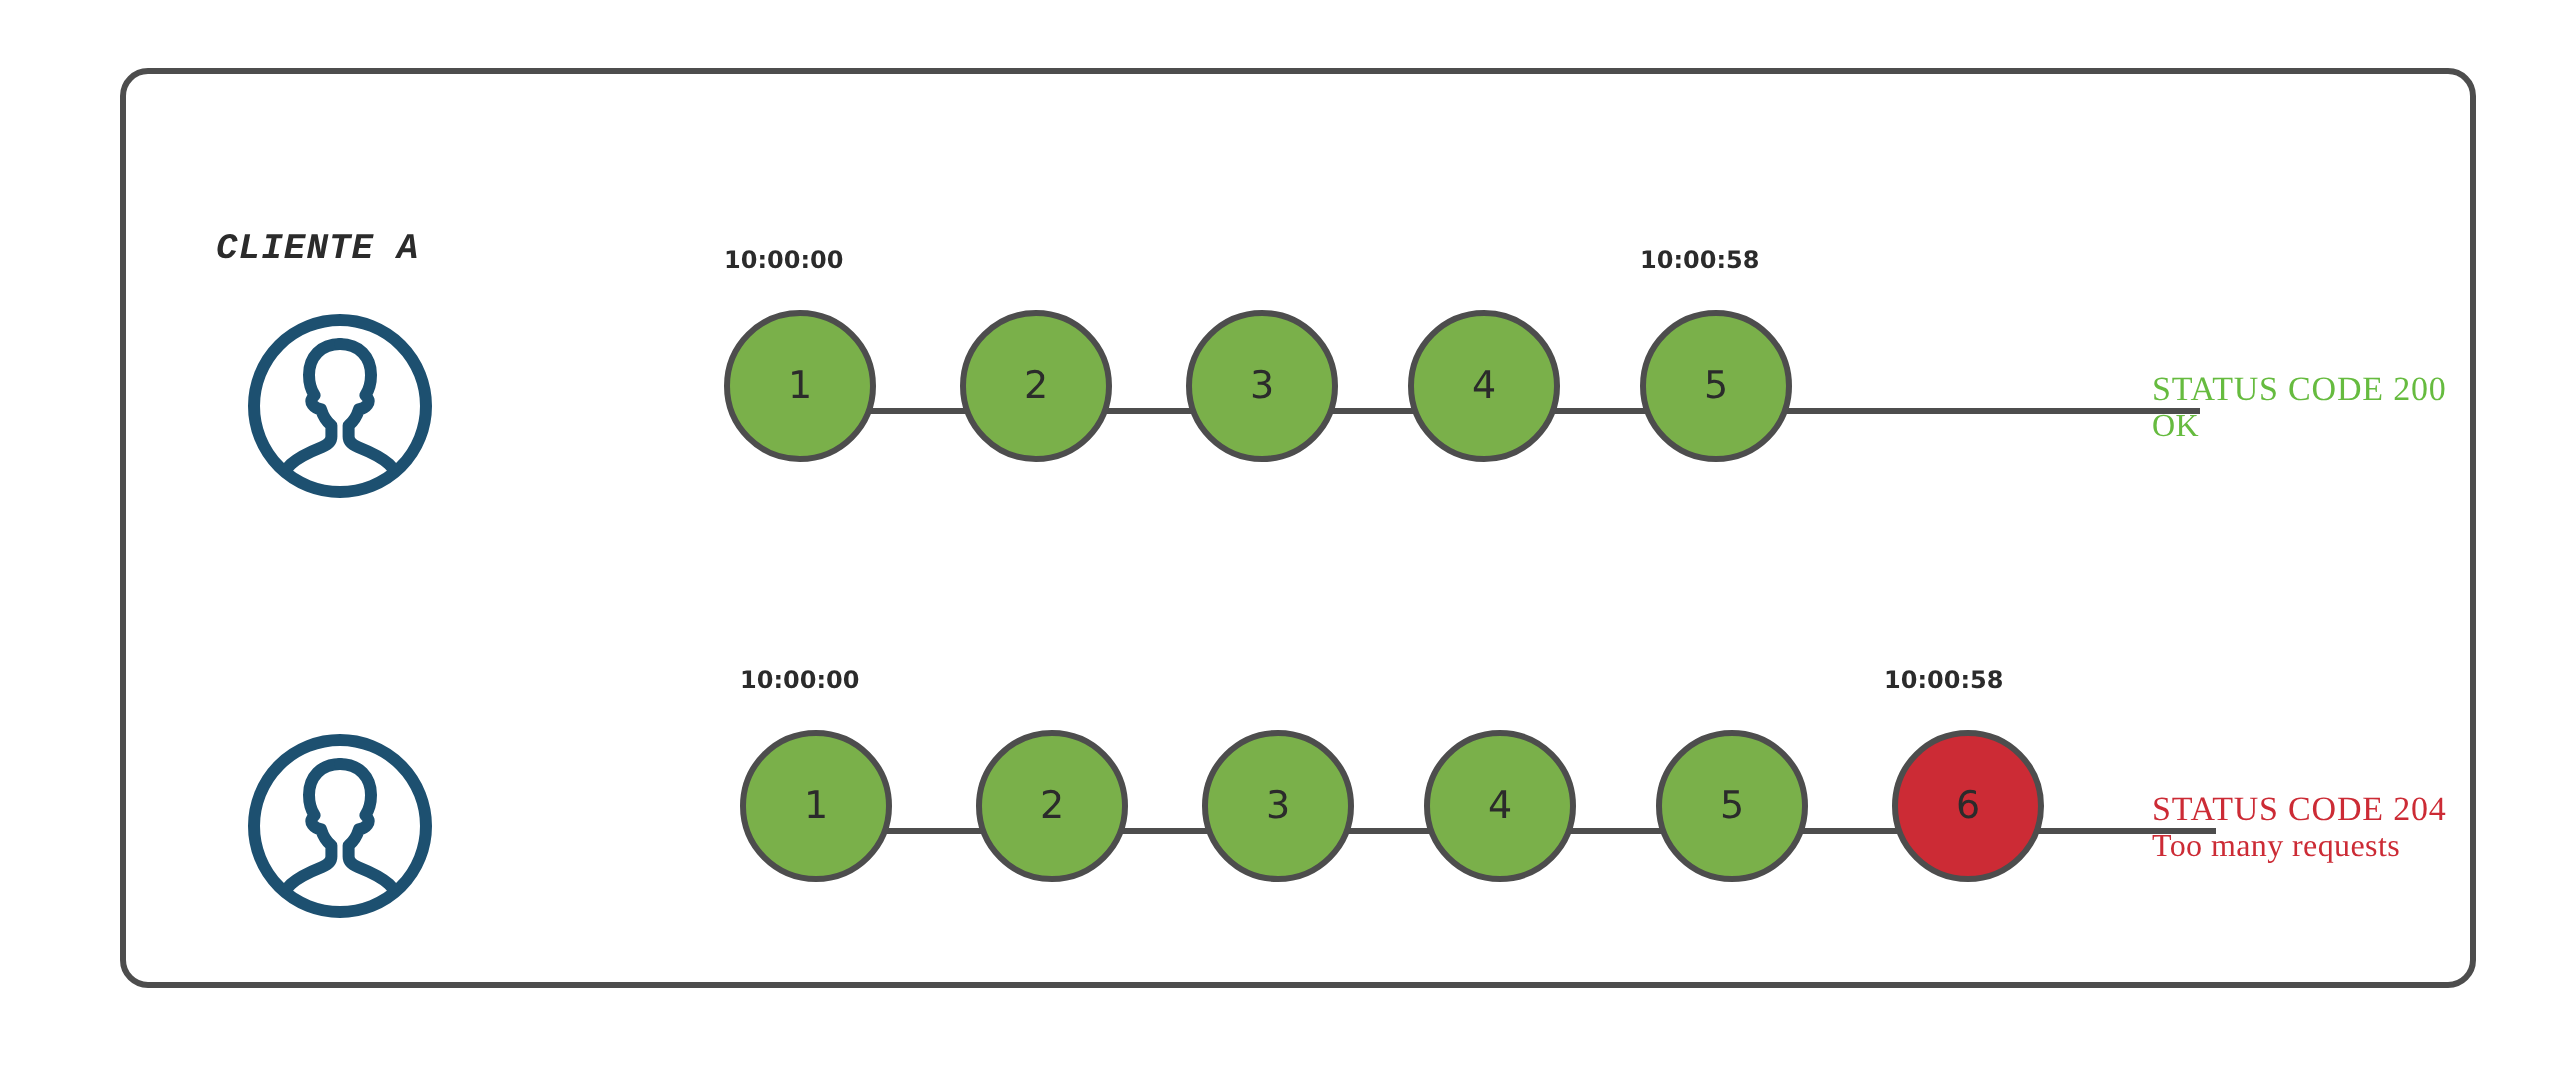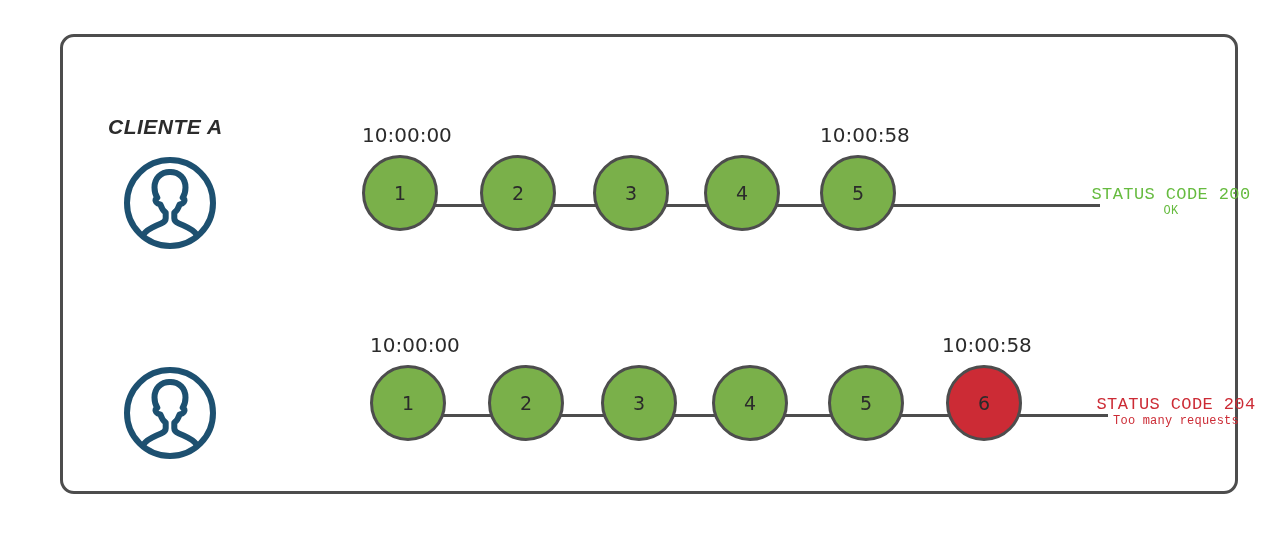--- a/index.html
+++ b/index.html
@@ -42,22 +42,22 @@
     height: 210px;
   }
   .row-a { top: 48px; }
   .row-b { top: 258px; }
 
   
   .client-label {
     position: absolute;
     left: 45px;
     top: 30px;
-    font-family: Liberation Sans, sans-serif;
-    font-size: 21px;
+    font-family: Liberation Mono, monospace;
+    font-size: 18px;
     font-style: italic;
     font-weight: 600;
     letter-spacing: 0.5px;
     color: #2b2b2b;
     white-space: nowrap;
   }
 
   
   .avatar {
     position: absolute;
@@ -74,22 +74,22 @@
     left: 243px;
     top: 0;
     width: 930px;
     height: 210px;
   }
 
   .ts {
     position: absolute;
     top: 38px;
     font-family: "DejaVu Sans", sans-serif;
-    font-size: 20px;
-    font-weight: normal;
+    font-size: 12px;
+    font-weight: bold;
     color: #2b2b2b;
     white-space: nowrap;
   }
 
   .track {
     position: absolute;
     top: 70px;
     left: 0;
     height: 100px;
   }
@@ -117,31 +117,30 @@
     font-size: 19px;
     color: #2b2b2b;
     background: #7ab04a;
   }
   .node.ok   { background: #7ab04a; }
   .node.err  { background: #cc2b35; }
 
   
   .status {
     position: absolute;
-    text-align: center;
     white-space: nowrap;
-    font-family: Liberation Mono, monospace;
+    font-family: Liberation Serif, serif;
     line-height: 1.15;
   }
   .status .line1 {
     font-size: 17px;
     letter-spacing: 0.4px;
   }
   .status .line2 {
-    font-size: 12px;
+    font-size: 16px;
     letter-spacing: 0.2px;
   }
   .status.ok  { color: #66bb3f; }
   .status.err { color: #cc2b35; }
 </style>
 </head>
 <body>
 
 <div id="canvas">
 

